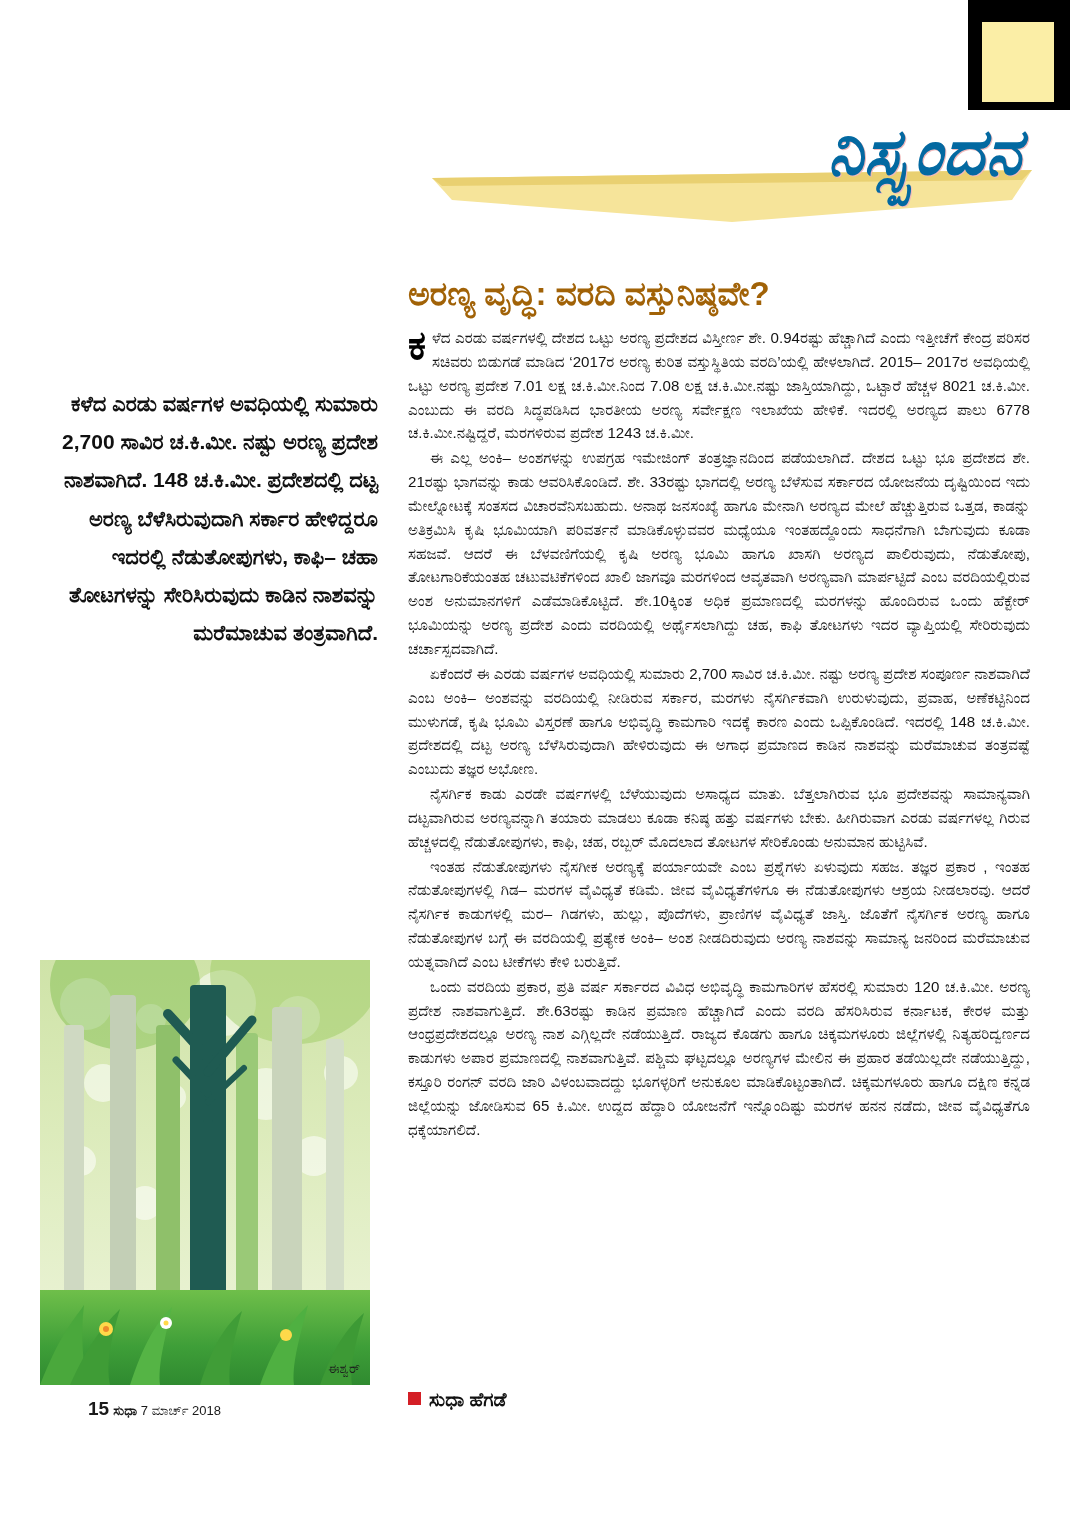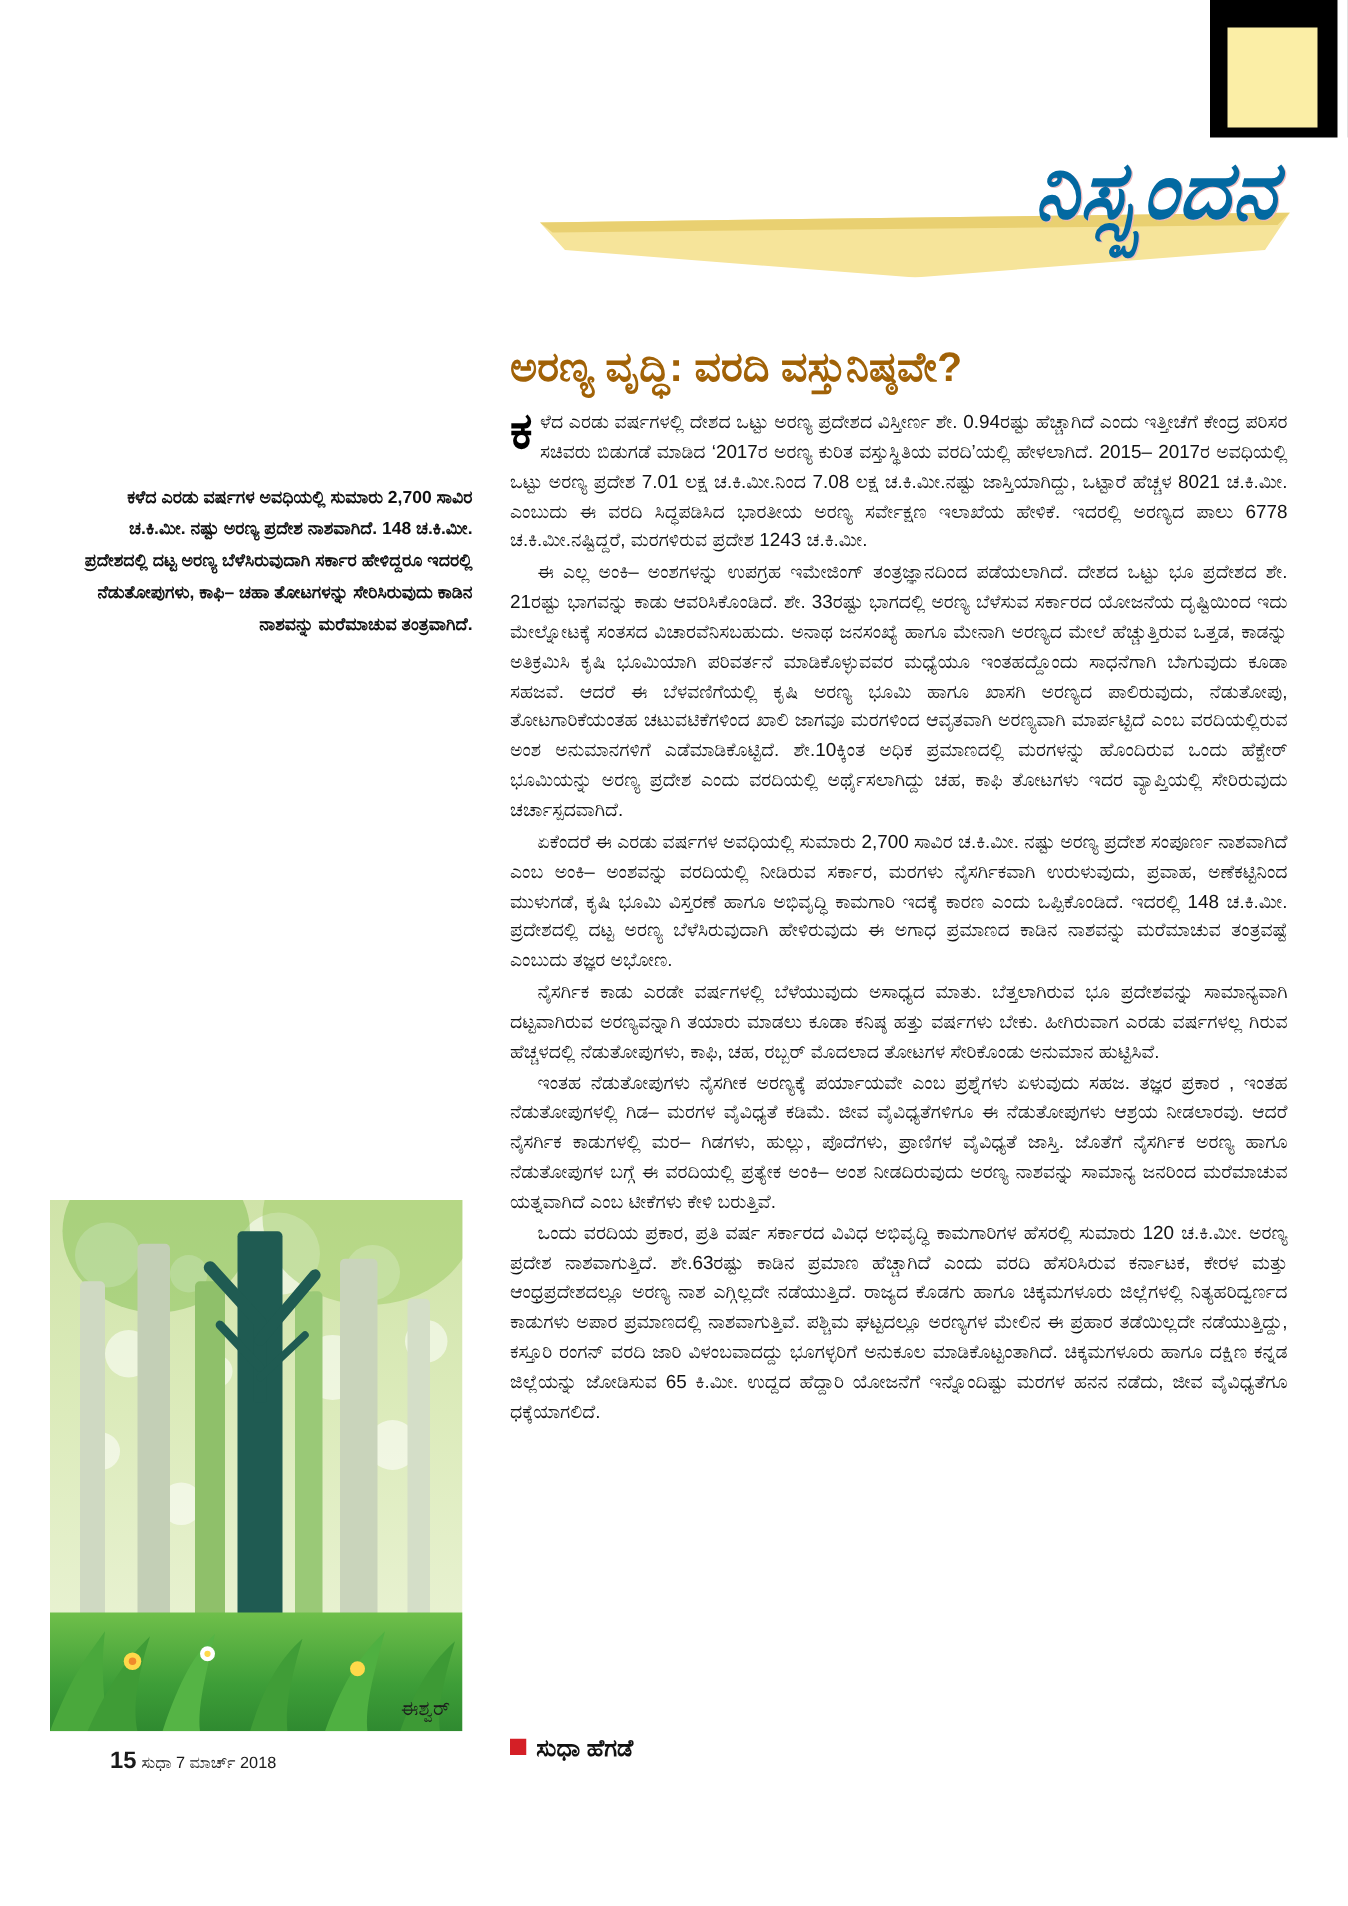--- a/index.html
+++ b/index.html
@@ -89,21 +89,21 @@
   }
 
   
   .pullquote {
     position: absolute;
     top: 385px;
     left: 58px;
     width: 320px;
     text-align: right;
     font-family: "Liberation Sans", sans-serif;
-    font-size: 14px;
+    font-size: 21px;
     line-height: 1.82;
     color: #111111;
     font-weight: 600;
   }
 
   
   .article {
     position: absolute;
     top: 326px;
     left: 408px;
@@ -188,40 +188,40 @@
   .ill-canopy {
     position: absolute;
     border-radius: 50%;
     background: rgba(137,196,76,0.55);
   }
   .ill-credit {
     position: absolute;
     right: 10px;
     bottom: 8px;
     font-family: "Liberation Sans", sans-serif;
-    font-size: 16px;
+    font-size: 13px;
     color: #1d1d1d;
   }
 
   
   .folio {
     position: absolute;
     top: 1398px;
     left: 88px;
     font-family: "Liberation Sans", sans-serif;
     font-size: 13px;
     color: #1a1a1a;
   }
   .folio .pageno {
     font-size: 19px;
     font-weight: bold;
     margin-right: 4px;
   }
   .folio .issue {
-    font-weight: normal;
+    font-weight: bold;
   }
 </style>
 </head>
 <body>
 
 <div class="page">
 
   <div class="corner-block"></div>
   <div class="corner-block-inner"></div>
   <div class="corner-rule"></div>

